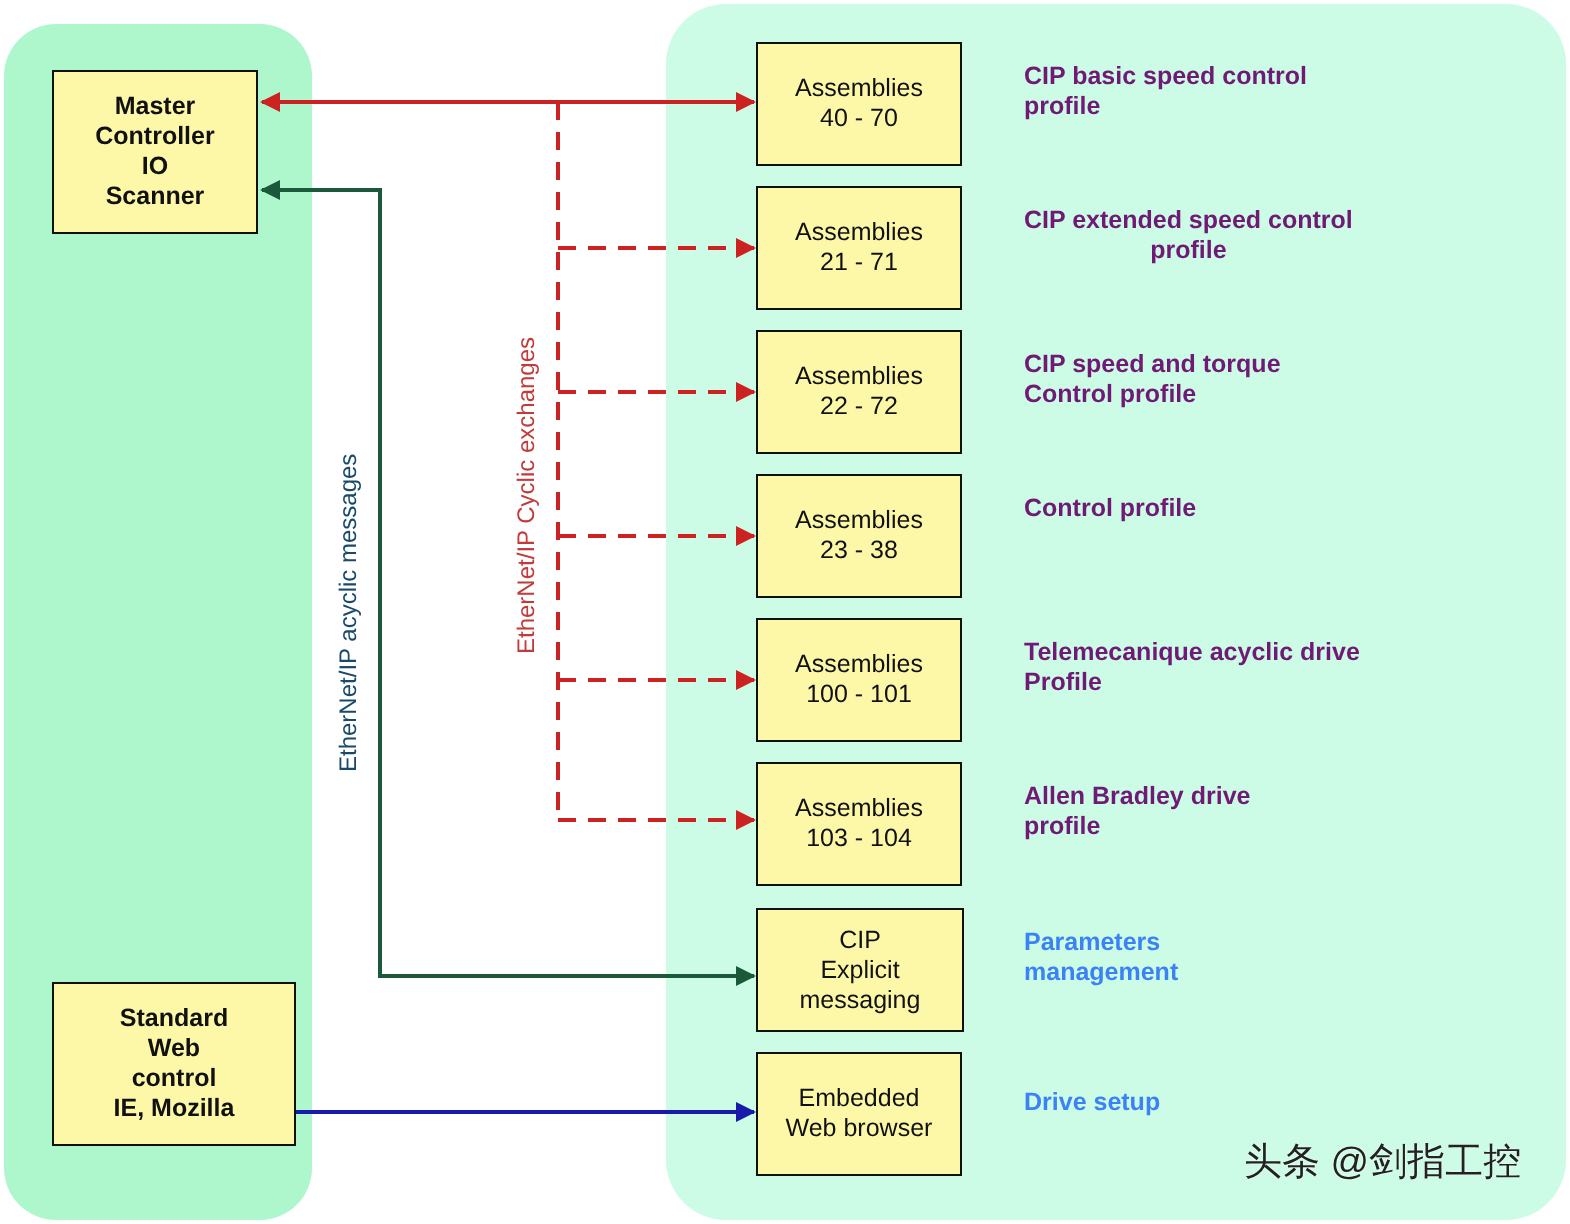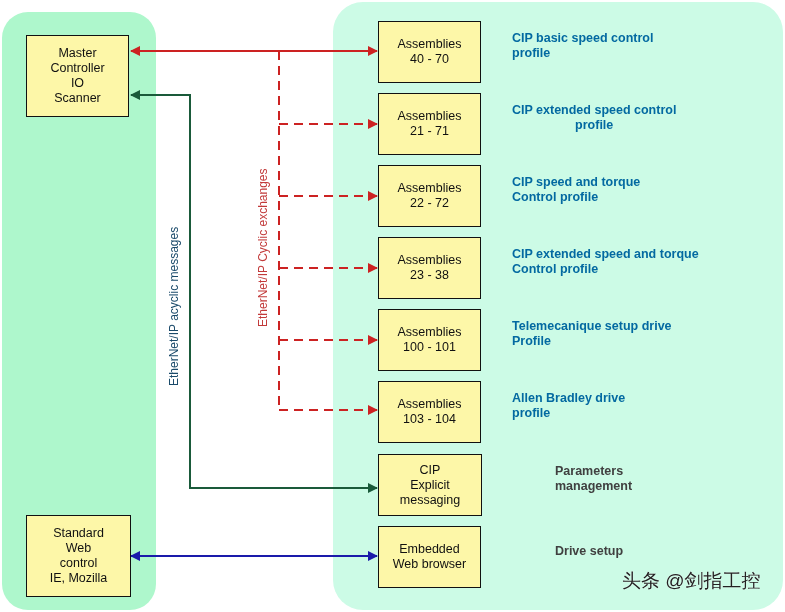--- a/index.html
+++ b/index.html
@@ -1,24 +1,24 @@
 <!DOCTYPE html>
 <html><head>
 <meta charset="utf-8">
 <style>
   html, body { margin:0; padding:0; background:#ffffff; }
   body { width:785px; height:612px; position:relative; overflow:hidden; font-family:"Liberation Sans", sans-serif; }
   .panel { position:absolute; border-radius:26px; }
   #left-panel { left:2px; top:12px; width:154px; height:598px; background:#aef7cc; }
   #right-panel { left:333px; top:2px; width:450px; height:608px; background:#ccfbe6; border-radius:30px; }
   .box { position:absolute; background:#fdf7a8; border:1px solid #111; box-sizing:border-box; display:flex; flex-direction:column; align-items:center; justify-content:center; text-align:center; color:#111; font-size:12.5px; line-height:15px; }
-  .box.bold { font-weight:normal; font-size:12.5px; }
+  .box.bold { font-weight:bold; font-size:12.5px; }
   .box span { display:block; }
-  .desc { position:absolute; font-weight:bold; font-size:12.5px; line-height:15px; color:#0369a1; }
-  .desc.blue { color:#404040;margin-left:43px; }
+  .desc { position:absolute; font-weight:bold; font-size:12.5px; line-height:15px; color:#701a75; }
+  .desc.blue { color:#3b82f6; }
   .vlabel { position:absolute; font-size:12px; white-space:nowrap; transform-origin:left top; transform:rotate(-90deg); }
   svg#links { position:absolute; left:0; top:0; }
   .watermark { position:absolute; left:622px; top:568px; font-size:19px; color:#222; letter-spacing:0px; text-shadow:0 0 1px #fff; }
 </style>
 </head>
 <body>
 
 <div class="panel" id="left-panel"></div>
 <div class="panel" id="right-panel"></div>
 
@@ -60,21 +60,21 @@
   <line x1="131" y1="556" x2="377" y2="556" stroke="#1a1aaa" stroke-width="2" marker-start="url(#ah-blue-start)" marker-end="url(#ah-blue)"></line>
 </svg>
 
 <div class="box bold" id="master-box" style="left:26px;top:35px;width:103px;height:82px;">
   <span>Master</span>
   <span>Controller</span>
   <span>IO</span>
   <span>Scanner</span>
 </div>
 
-<div class="box bold" id="browser-box" style="left:26px;top:515px;width:105px;height:82px;">
+<div class="box bold" id="browser-box" style="left:26px;top:491px;width:122px;height:82px;">
   <span>Standard</span>
   <span>Web</span>
   <span>control</span>
   <span>IE, Mozilla</span>
 </div>
 
 <div class="vlabel" style="left:167px;top:386px;color:#1a4a6a;">EtherNet/IP acyclic messages</div>
 <div class="vlabel" style="left:256px;top:327px;color:#c23a3a;">EtherNet/IP Cyclic exchanges</div>
 
 <div id="right-items">
@@ -100,29 +100,28 @@
     </div>
     <div class="desc" style="left: 512px; top: 175px;">
       <div>CIP speed and torque</div>
       <div>Control profile</div>
     </div>
     <div class="box" style="left: 378px; top: 237px; width: 103px; height: 62px;">
       <span>Assemblies</span>
       <span>23 - 38</span>
     </div>
     <div class="desc" style="left: 512px; top: 247px;">
-      <div>CIP extended speed and torque</div>
       <div>Control profile</div>
     </div>
     <div class="box" style="left: 378px; top: 309px; width: 103px; height: 62px;">
       <span>Assemblies</span>
       <span>100 - 101</span>
     </div>
     <div class="desc" style="left: 512px; top: 319px;">
-      <div>Telemecanique setup drive</div>
+      <div>Telemecanique acyclic drive</div>
       <div>Profile</div>
     </div>
     <div class="box" style="left: 378px; top: 381px; width: 103px; height: 62px;">
       <span>Assemblies</span>
       <span>103 - 104</span>
     </div>
     <div class="desc" style="left: 512px; top: 391px;">
       <div>Allen Bradley drive</div>
       <div>profile</div>
     </div>

